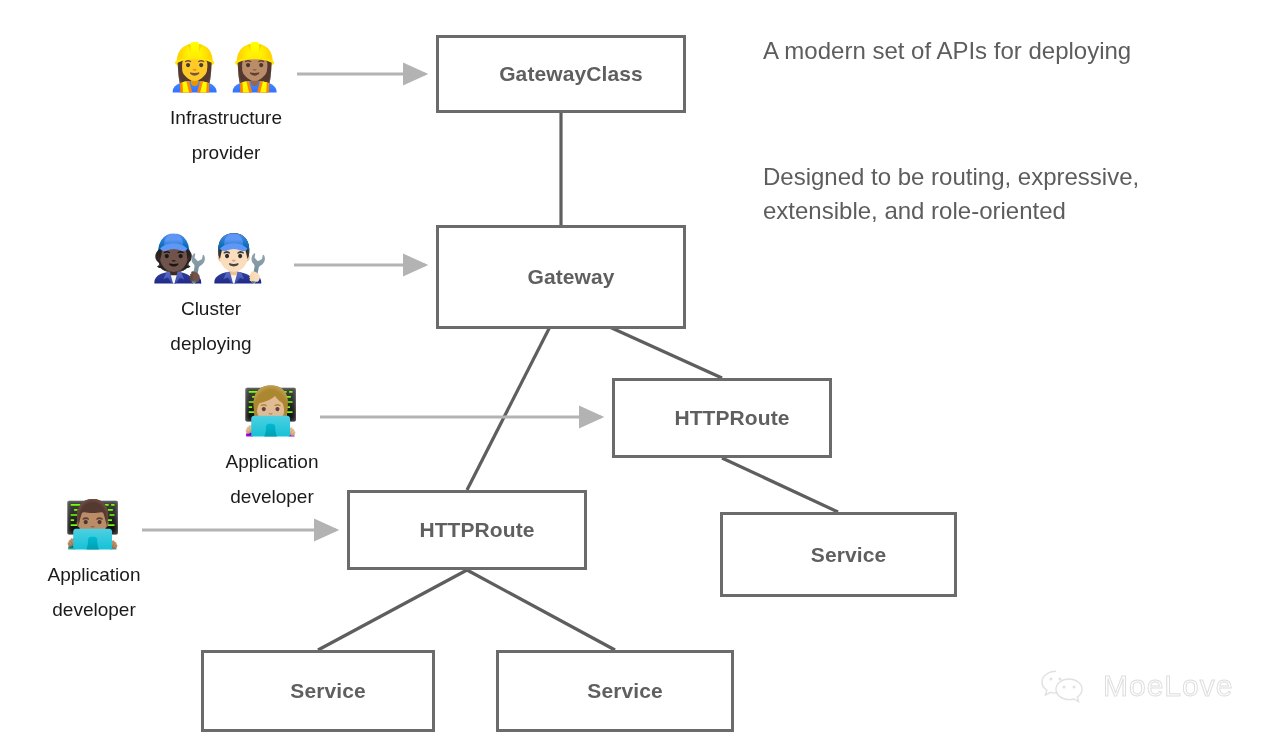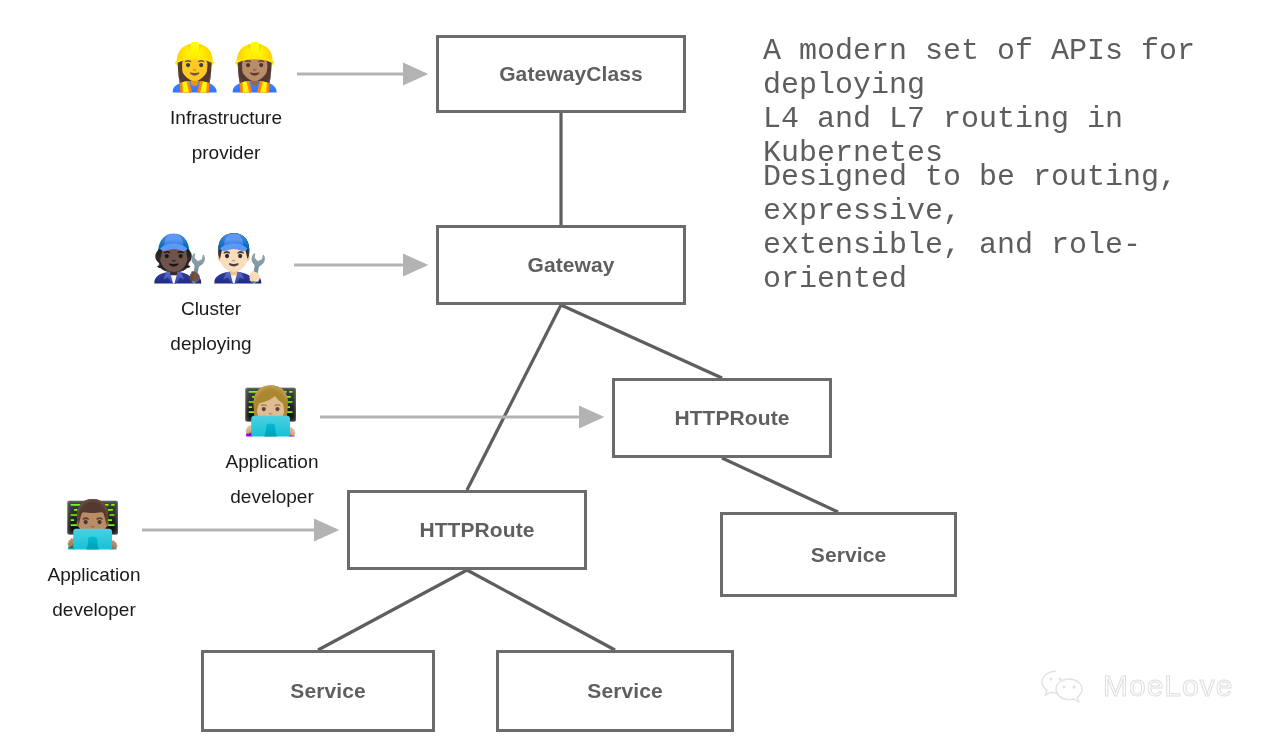--- a/index.html
+++ b/index.html
@@ -62,22 +62,22 @@
   .persona-label {
     font-family: "Liberation Sans", sans-serif;
     font-size: 19px;
     line-height: 23px;
     color: #1a1a1a;
     margin-top: 12px;
   }
   
   .annotation {
     position: absolute;
-    font-family: Liberation Mono, monospace;
-    font-size: 30px;
+    font-family: Liberation Sans, sans-serif;
+    font-size: 24px;
     line-height: 34px;
     color: #5d5d5d;
     width: 500px;
   }
   
   #watermark {
     position: absolute;
     left: 1040px;
     top: 668px;
     display: flex;
@@ -120,21 +120,21 @@
       <line x1="294" y1="265" x2="425" y2="265" marker-end="url(#arrowhead)"></line>
       <line x1="320" y1="417" x2="601" y2="417" marker-end="url(#arrowhead)"></line>
       <line x1="142" y1="530" x2="336" y2="530" marker-end="url(#arrowhead)"></line>
     </g>
   </svg>
 
   <div class="node" style="left:436px; top:35px; width:250px; height:78px;">
     <span class="node-label">GatewayClass</span>
   </div>
 
-  <div class="node" style="left:436px; top:225px; width:250px; height:80px;">
+  <div class="node" style="left:436px; top:225px; width:250px; height:104px;">
     <span class="node-label">Gateway</span>
   </div>
 
   <div class="node" style="left:612px; top:378px; width:220px; height:80px;">
     <span class="node-label">HTTPRoute</span>
   </div>
 
   <div class="node" style="left:347px; top:490px; width:240px; height:80px;">
     <span class="node-label">HTTPRoute</span>
   </div>
@@ -170,21 +170,20 @@
   </div>
 
   <div class="persona" style="left:36px; top:497px; width:116px;">
     <div class="persona-emoji">👨🏽‍💻</div>
     <div class="persona-label">Application</div>
     <div class="persona-label">developer</div>
   </div>
 
   <div class="annotation" style="left:763px; top:34px;">
     <div>A modern set of APIs for deploying</div>
-    <div>L4 and L7 routing in Kubernetes</div>
   </div>
 
   <div class="annotation" style="left:763px; top:160px;">
     <div>Designed to be routing, expressive,</div>
     <div>extensible, and role-oriented</div>
   </div>
 
   <div id="watermark">
     <svg width="44" height="36" viewBox="0 0 44 36">
       <g fill="none" stroke="#dcdcdc" stroke-width="1.4">

